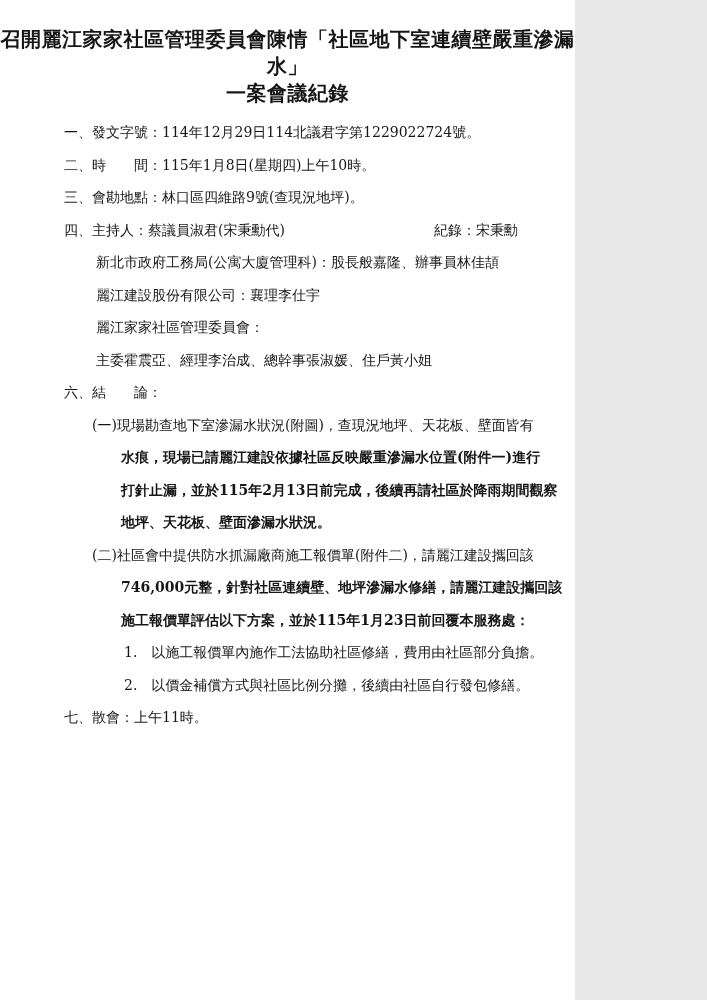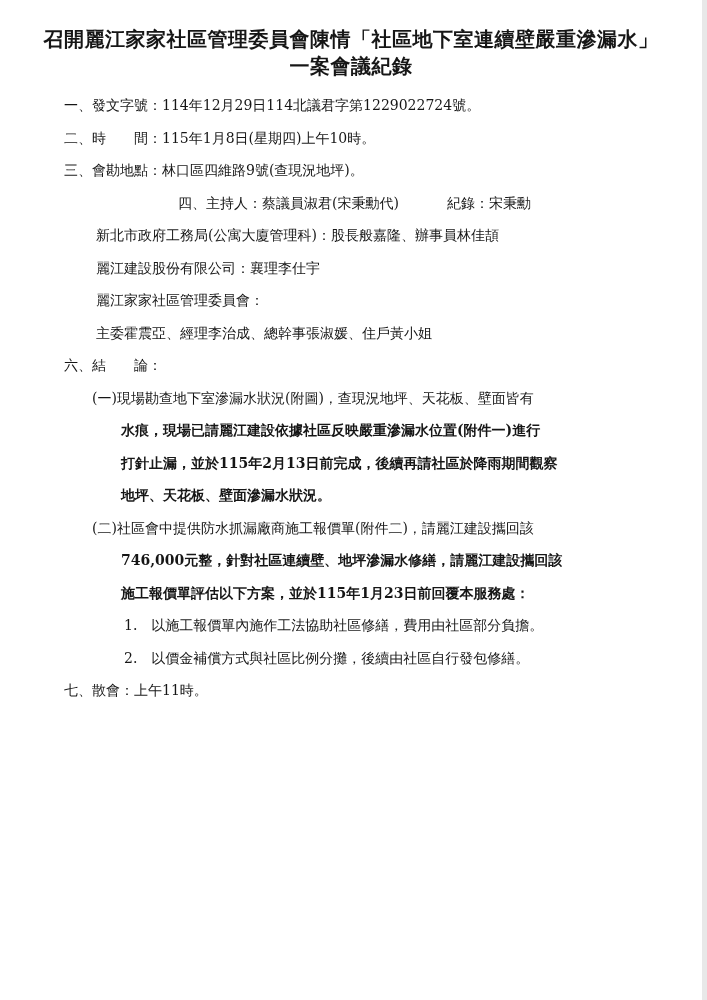--- a/index.html
+++ b/index.html
@@ -1,18 +1,18 @@
 <!DOCTYPE html>
 <html><head>
 <meta charset="utf-8">
 <style>
   html,body{margin:0;padding:0;background:#e8e8e8;}
   .page{
     position:relative;
-    width:702px;height:1000px;
+    width:575px;height:1000px;
     background:#ffffff;
     color:#161616;
     font-family:"DejaVu Serif","Liberation Serif",serif;
     overflow:hidden;
     box-sizing:border-box;
   }
   .title{
     padding-top:26px;
     text-align:center;
     font-size:20px;
@@ -25,21 +25,21 @@
     padding-left:64px;
     padding-right:57px;
     font-size:14px;
     line-height:32.5px;
   }
   .ln{white-space:nowrap;}
   .i1{padding-left:32px;}   
   .ip{padding-left:28px;}   
   .i2{padding-left:57px;font-weight:bold;}   
   .i3{padding-left:60px;}   
-  .flexline{display:flex;justify-content:center;gap:48px;}
+  .flexline{display:flex;justify-content:space-between;gap:48px;}
   .footer-note{text-align:right;padding-right:5px;}
 </style>
 </head>
 <body>
 
 <div class="page">
 
   <div class="title">
     <div>召開麗江家家社區管理委員會陳情「社區地下室連續壁嚴重滲漏水」</div>
     <div>一案會議紀錄</div>

